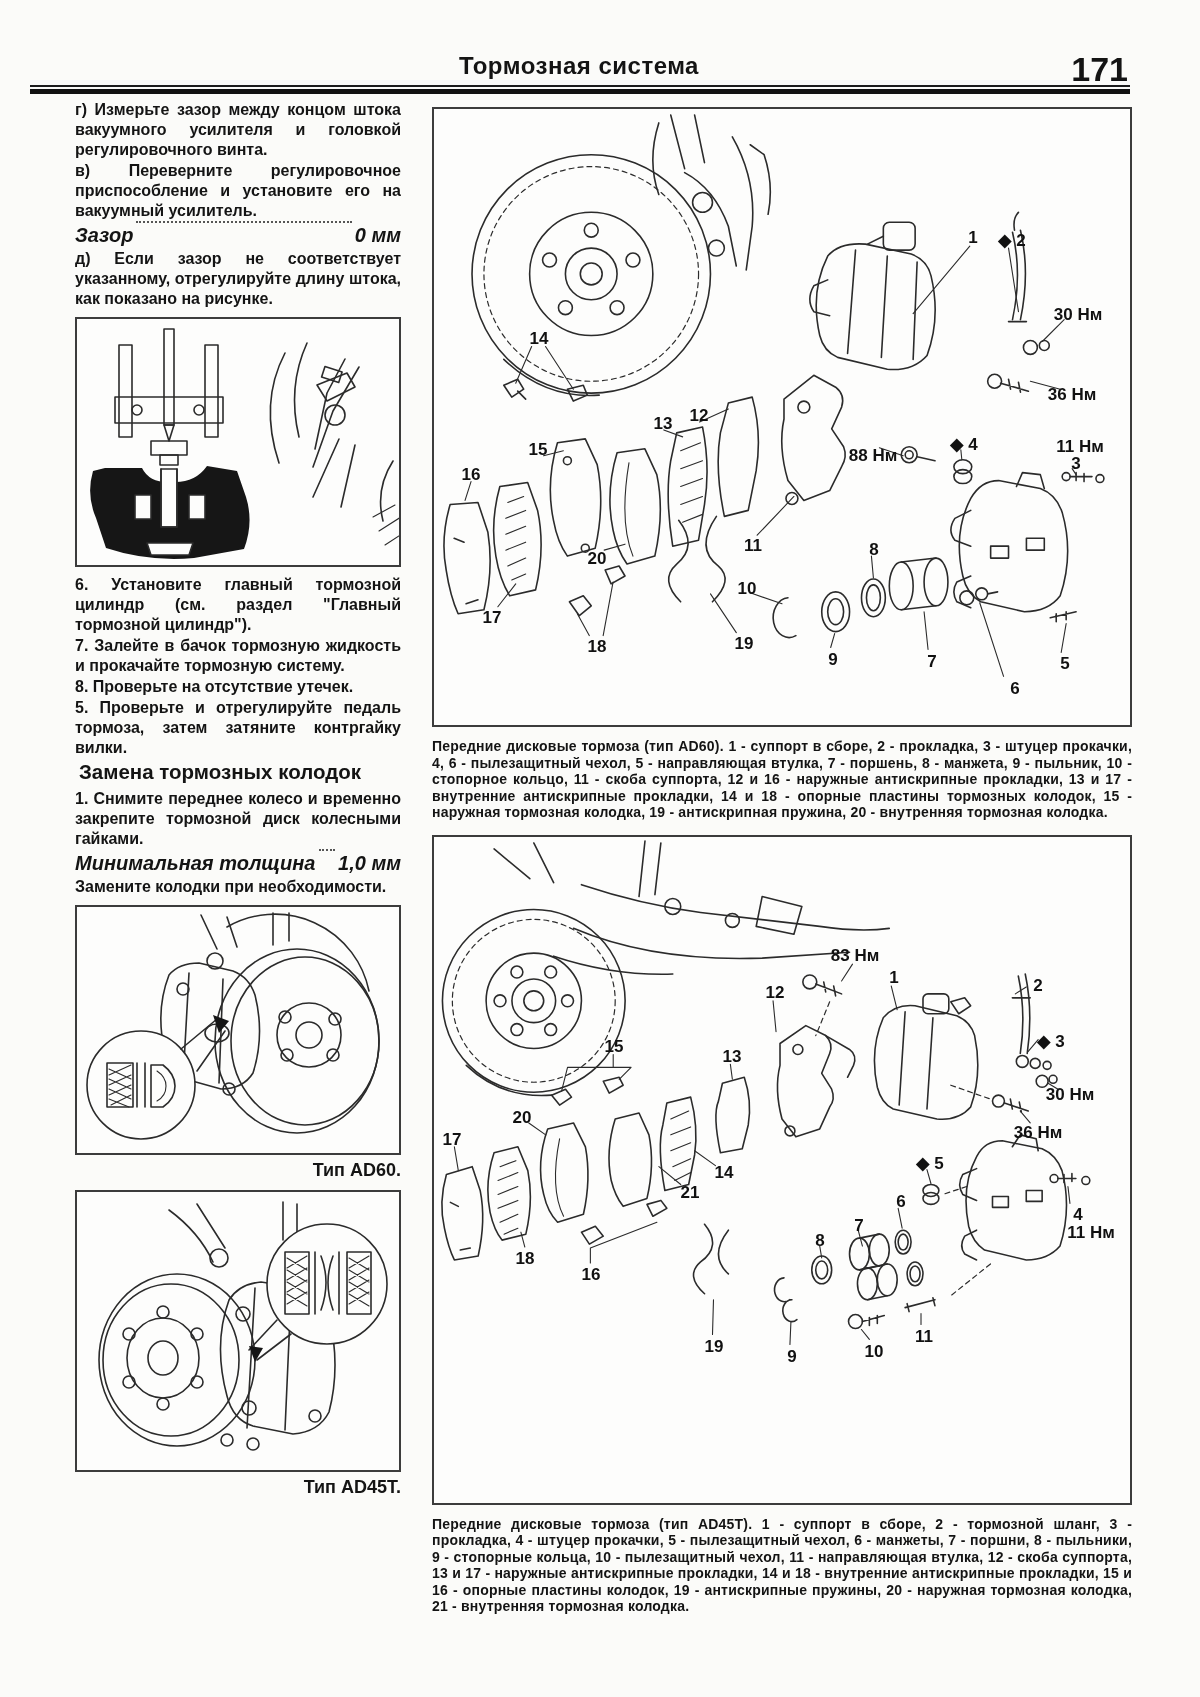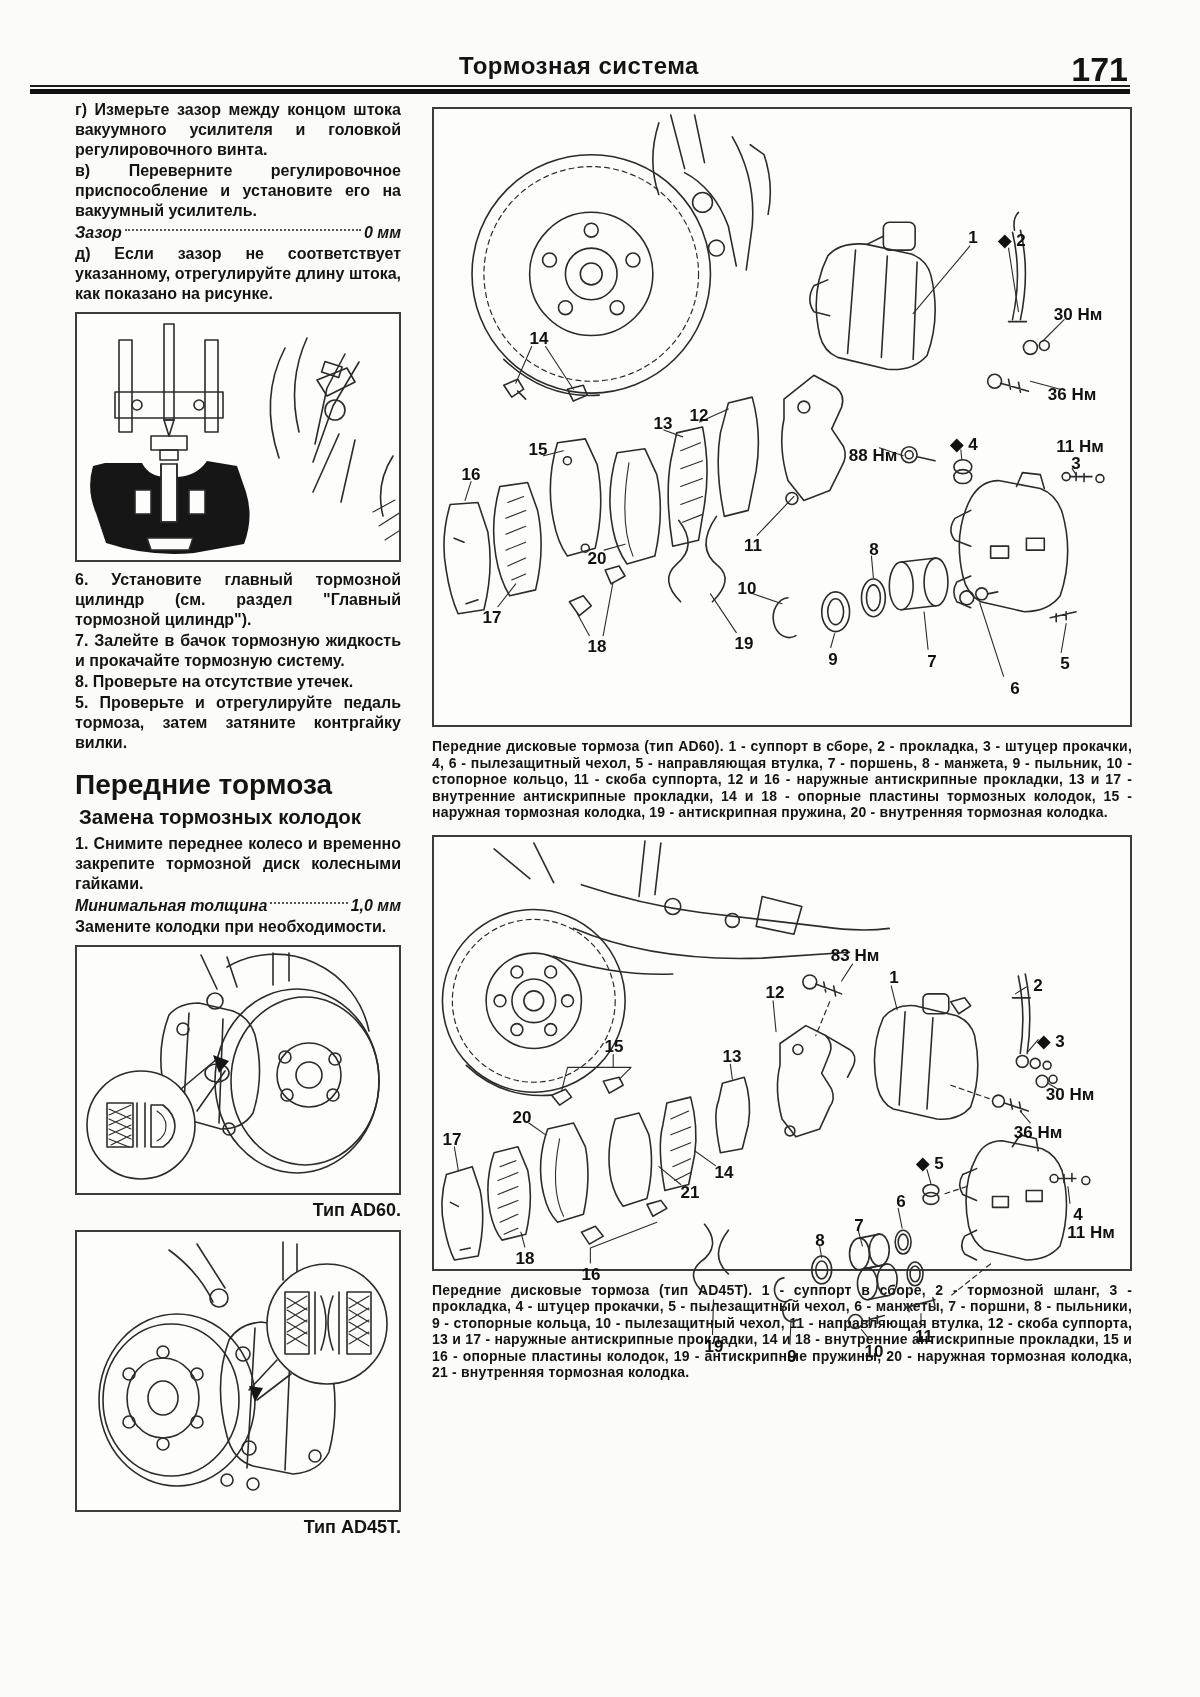--- a/index.html
+++ b/index.html
@@ -14,21 +14,21 @@
     font-size:24px;font-weight:700;letter-spacing:.5px;}
   .hdr-num{position:absolute;right:72px;top:50px;font-size:34px;font-weight:700;}
   .hdr-rule-thin{position:absolute;left:30px;right:70px;top:85px;border-top:2px solid #1c1c1c;}
   .hdr-rule-thick{position:absolute;left:30px;right:70px;top:89px;border-top:5px solid #111;}
 
   
   .colL{position:absolute;left:75px;top:100px;width:326px;}
   .colR{position:absolute;left:432px;top:100px;width:700px;}
 
   .p{font-size:16px;font-weight:600;line-height:1.25;text-align:justify;margin:0 0 1px;}
-  .spec{display:flex;align-items:center;font-style:italic;font-size:16px;font-weight:600;margin:3px 0 2px;}
+  .spec{display:flex;align-items:flex-start;font-style:italic;font-size:20px;font-weight:600;margin:3px 0 2px;}
   .spec .dots{flex:1;border-bottom:2px dotted #555;margin:0 3px;transform:translateY(-3px);}
   h1.sect{font-size:28px;margin:16px 0 4px;font-weight:700;}
   h2.sub{font-size:20.5px;margin:2px 4px 5px;font-weight:700;}
   .figcap{font-size:18px;font-weight:700;margin:5px 0 9px;text-align:right;}
   .box{border:2px solid #3c3c3c;background:#fdfdfc;box-sizing:border-box;}
   .mt8{margin-top:8px;}
 
   .dcap{font-size:14px;font-weight:700;text-align:justify;line-height:1.18;
     letter-spacing:.2px;margin:11px 0 14px;}
 
@@ -95,21 +95,20 @@
         <path class="thin" d="M296,198 l22,-12 M302,212 l22,-14 M308,226 l20,-13"></path>
       </g>
     </svg>
   </div>
 
   <p class="p mt8">6. Установите главный тормозной цилиндр (см. раздел "Главный тормозной цилиндр").</p>
   <p class="p">7. Залейте в бачок тормозную жидкость и прокачайте тормозную систему.</p>
   <p class="p">8. Проверьте на отсутствие утечек.</p>
   <p class="p">5. Проверьте и отрегулируйте педаль тормоза, затем затяните контргайку вилки.</p>
 
-  <h1 class="sect">Передние тормоза</h1>
   <h2 class="sub">Замена тормозных колодок</h2>
 
   <p class="p">1. Снимите переднее колесо и временно закрепите тормозной диск колесными гайками.</p>
   <div class="spec">
     <span>Минимальная толщина</span>
     <span class="dots"></span>
     <span>1,0 мм</span>
   </div>
   <p class="p">Замените колодки при необходимости.</p>
 
@@ -324,21 +323,21 @@
         <div class="dlabel" style="left: 399px; top: 551px;">9</div>
         <div class="dlabel" style="left: 440px; top: 441px;">8</div>
         <div class="dlabel" style="left: 498px; top: 553px;">7</div>
         <div class="dlabel" style="left: 581px; top: 580px;">6</div>
         <div class="dlabel" style="left: 631px; top: 555px;">5</div>
       </div>
   </div>
 
   <p class="dcap">Передние дисковые тормоза (тип AD60). 1 - суппорт в сборе, 2 - прокладка, 3 - штуцер прокачки, 4, 6 - пылезащитный чехол, 5 - направляющая втулка, 7 - поршень, 8 - манжета, 9 - пыльник, 10 - стопорное кольцо, 11 - скоба суппорта, 12 и 16 - наружные антискрипные прокладки, 13 и 17 - внутренние антискрипные прокладки, 14 и 18 - опорные пластины тормозных колодок, 15 - наружная тормозная колодка, 19 - антискрипная пружина, 20 - внутренняя тормозная колодка.</p>
 
-  <div class="box diagram" id="diagram2" style="width:700px;height:436px;margin-top:4px;">
+  <div class="box diagram" id="diagram2" style="width:700px;height:670px;margin-top:4px;">
     <svg width="696" height="558" viewBox="0 0 700 562">
       <g class="sk">
 
         <path d="M60,12 l36,30 M100,6 l20,40"></path>
         <path d="M148,48 q60,20 120,28 l120,14 q40,6 70,2"></path>
         <path d="M140,92 q80,34 190,30 l88,-6"></path>
         <path d="M120,120 q60,20 120,18"></path>
         <path d="M212,4 l-6,56 M228,6 l-6,52"></path>
         <circle cx="240" cy="70" r="8"></circle>
           <circle cx="300" cy="84" r="7"></circle>

